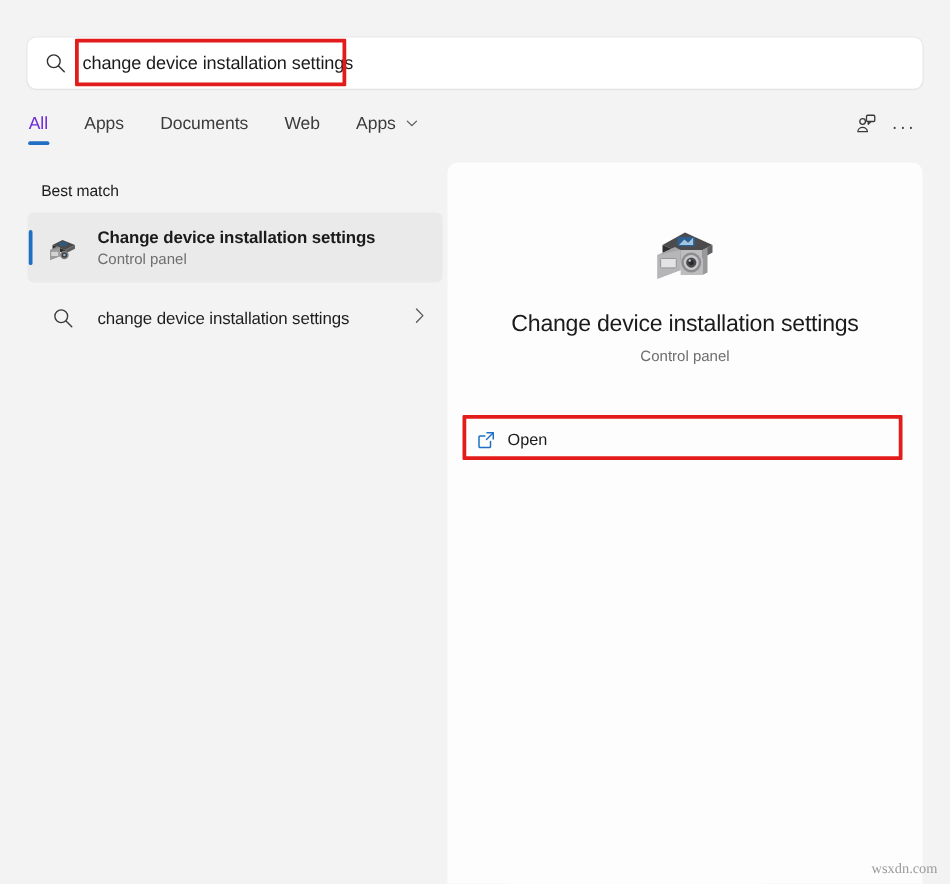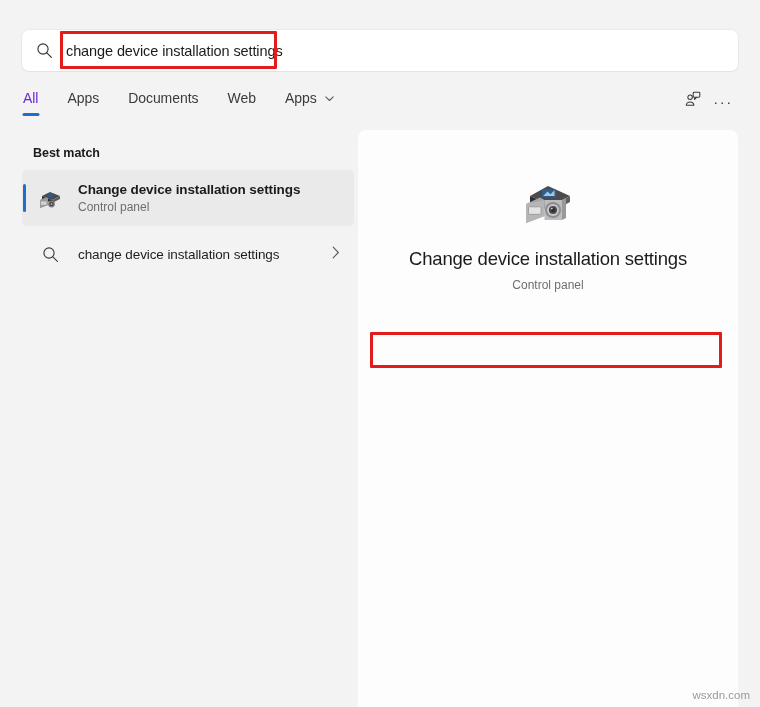--- a/index.html
+++ b/index.html
@@ -121,21 +121,21 @@
   
   #results-column {
     position: absolute;
     left: 22px;
     top: 138px;
     width: 332px;
     bottom: 0;
   }
   .section-header {
     font-size: 12.5px;
-    font-weight: bold;
+    font-weight: normal;
     color: #1b1b1b;
     margin: 8px 0 10px 11px;
     letter-spacing: -0.05px;
   }
   #search-web-header { margin-top: 34px; }
 
   .result-row {
     position: relative;
     height: 56px;
     border-radius: 5px;
@@ -257,21 +257,21 @@
     pointer-events: none;
   }
 
   
   #watermark {
     position: absolute;
     right: 10px;
     bottom: 6px;
     font-size: 11.5px;
     color: #9b9b9b;
-    font-family: Liberation Sans, sans-serif;
+    font-family: Liberation Serif, serif;
   }
 </style>
 </head>
 <body>
 
 <div id="search-bar">
   <span id="search-icon">
     <svg width="17" height="17" viewBox="0 0 17 17" aria-hidden="true">
       <circle cx="7" cy="7" r="5.1" fill="none" stroke="#303030" stroke-width="1.1"></circle>
       <line x1="10.8" y1="10.8" x2="15.4" y2="15.4" stroke="#303030" stroke-width="1.1" stroke-linecap="round"></line>
@@ -387,16 +387,26 @@
         <ellipse cx="37" cy="38" rx="4.1" ry="4.1" fill="#4a4a4c"></ellipse>
         <ellipse cx="37" cy="38" rx="2.1" ry="2.1" fill="#2a2a2c"></ellipse>
         <ellipse cx="35.8" cy="36.6" rx="0.9" ry="0.9" fill="#c6d8e6"></ellipse>
       </g>
     </svg>
   </div>
 
   <div id="preview-title">Change device installation settings</div>
   <div id="preview-subtitle">Control panel</div>
 
+  <div id="open-action">
+    <span id="open-icon">
+      <svg width="16" height="16" viewBox="0 0 16 16" aria-hidden="true">
+        <path d="M8.6 2.2 L13.6 2.2 L13.6 7.2" fill="none" stroke="#1f6fc4" stroke-width="1.2" stroke-linecap="round" stroke-linejoin="round"></path>
+        <line x1="13.4" y1="2.4" x2="8.2" y2="7.6" stroke="#1f6fc4" stroke-width="1.2" stroke-linecap="round"></line>
+        <path d="M11.4 9.2 L11.4 13.1 a0.9 0.9 0 0 1 -0.9 0.9 L3.1 14 a0.9 0.9 0 0 1 -0.9 -0.9 L2.2 5.6 a0.9 0.9 0 0 1 0.9 -0.9 L6.9 4.7" fill="none" stroke="#1f6fc4" stroke-width="1.2" stroke-linecap="round" stroke-linejoin="round"></path>
+      </svg>
+    </span>
+    <span id="open-label">Open</span>
+  </div>
 </div>
 <div id="open-highlight"></div>
 
 <div id="watermark">wsxdn.com</div>
 
 </body></html>

